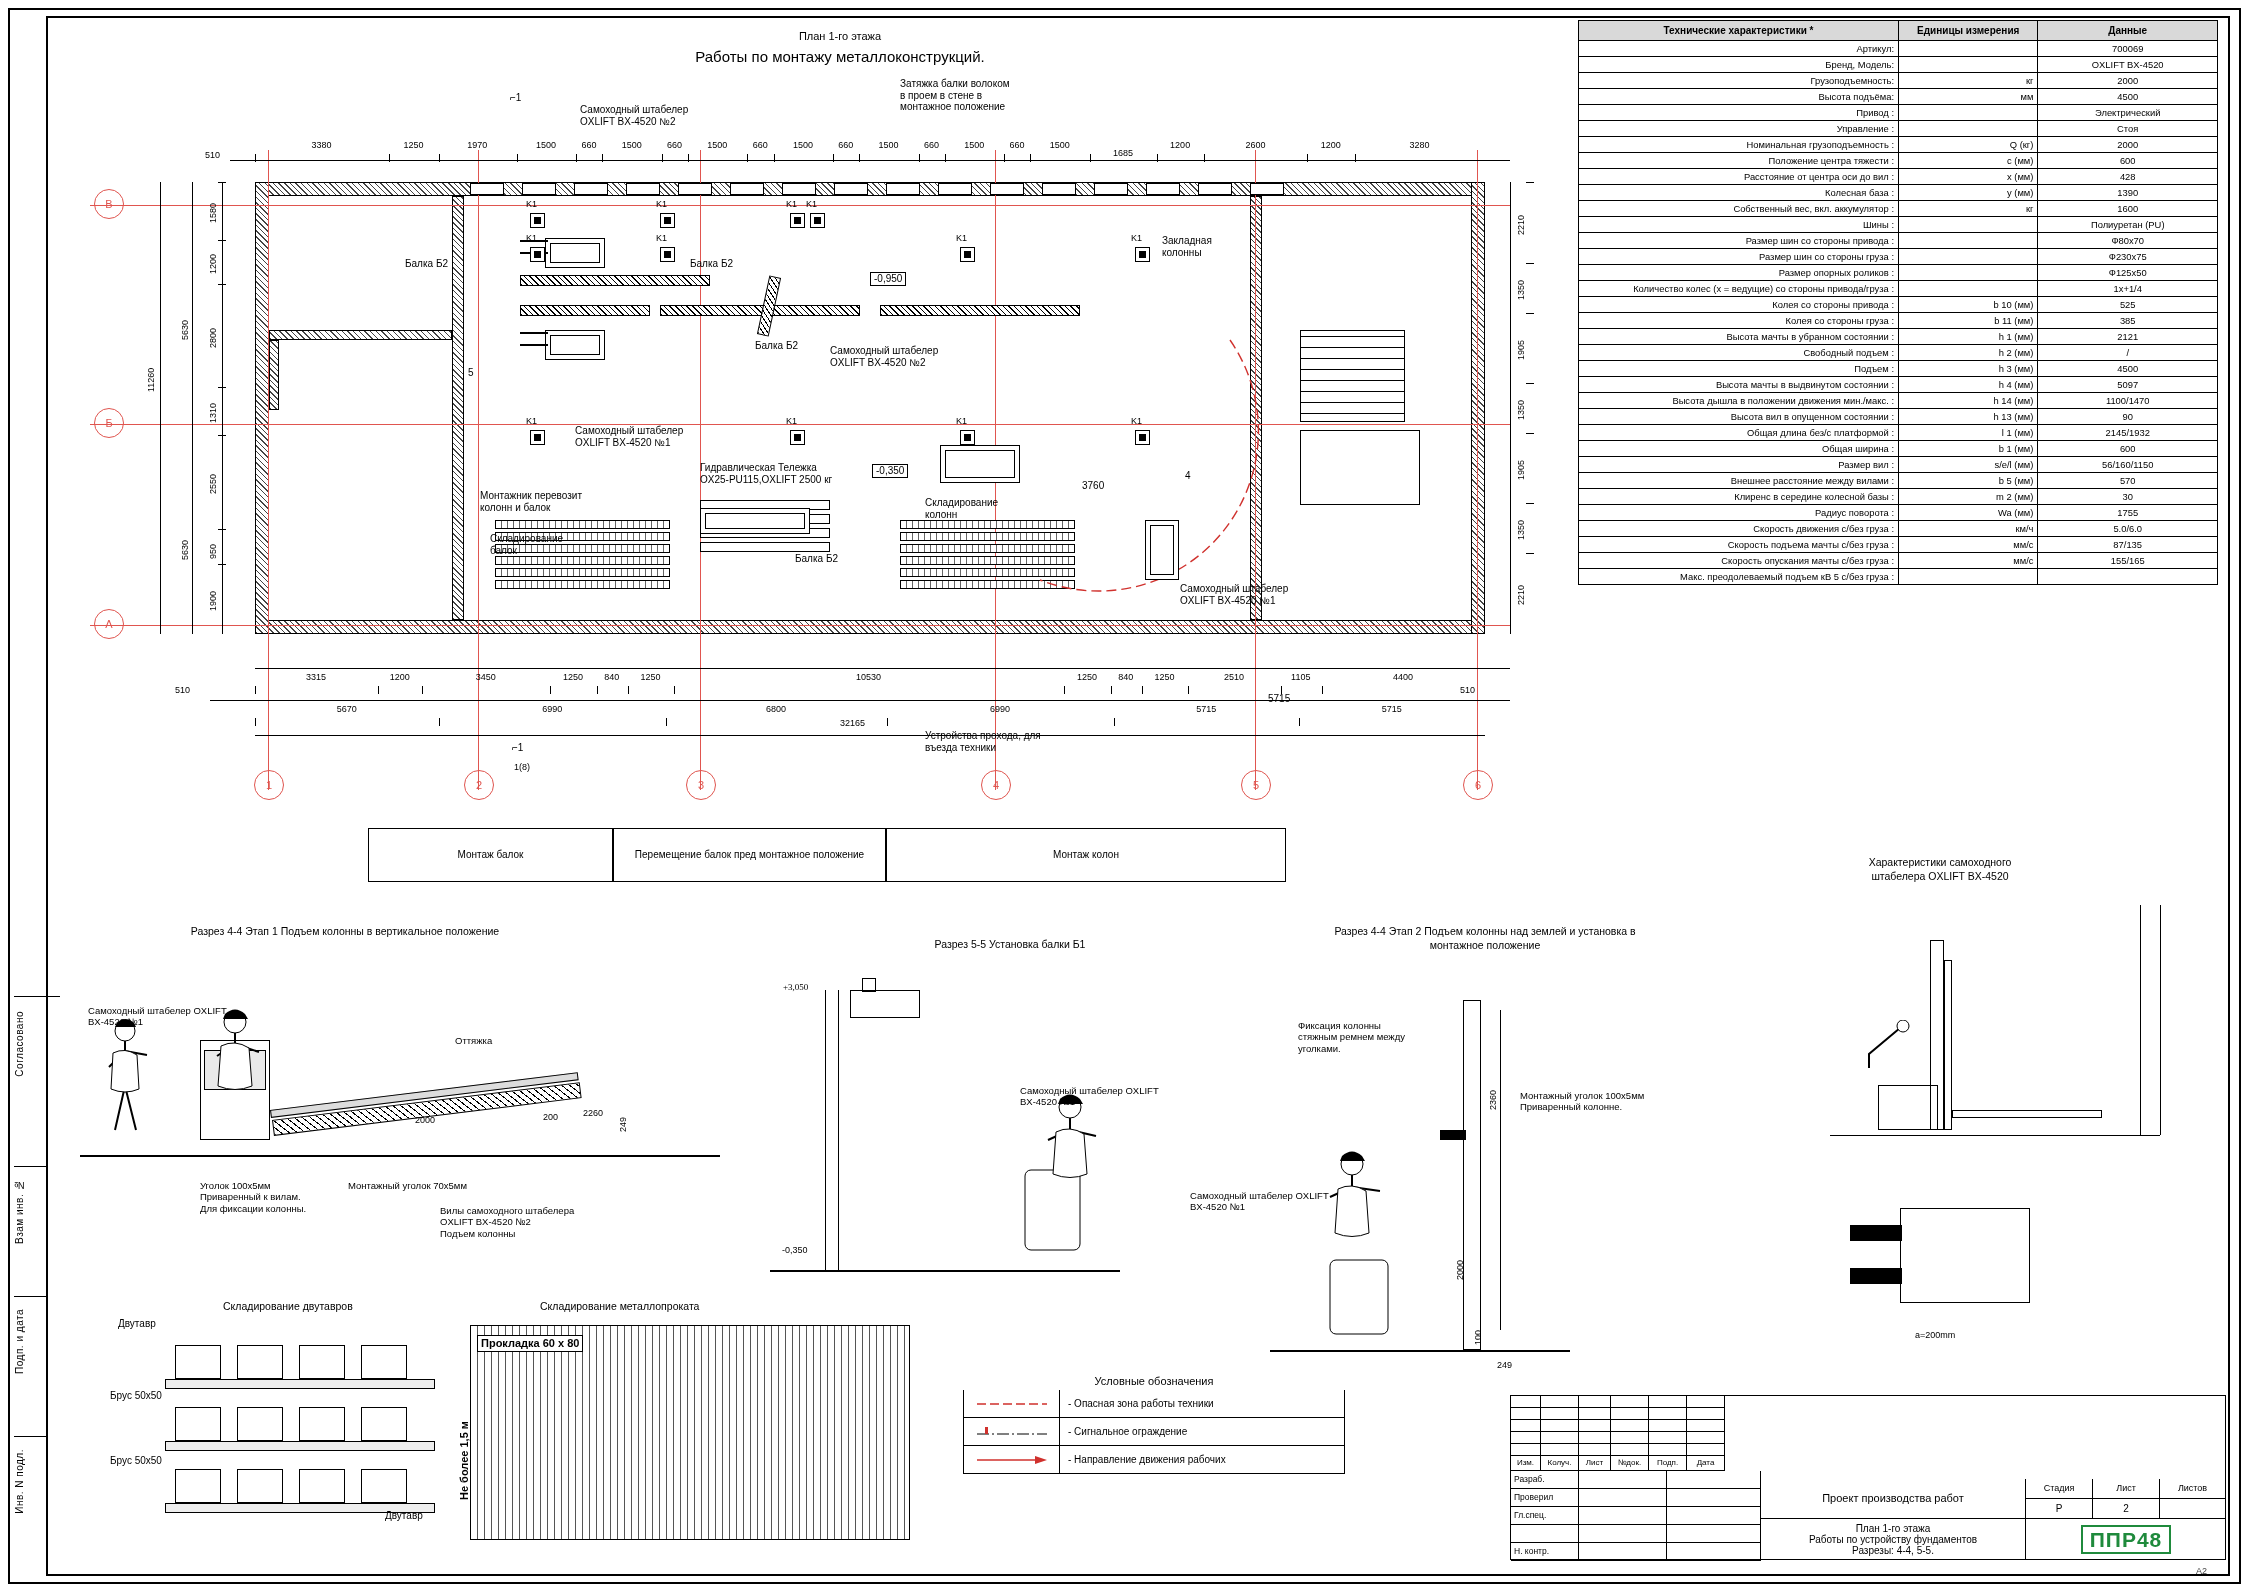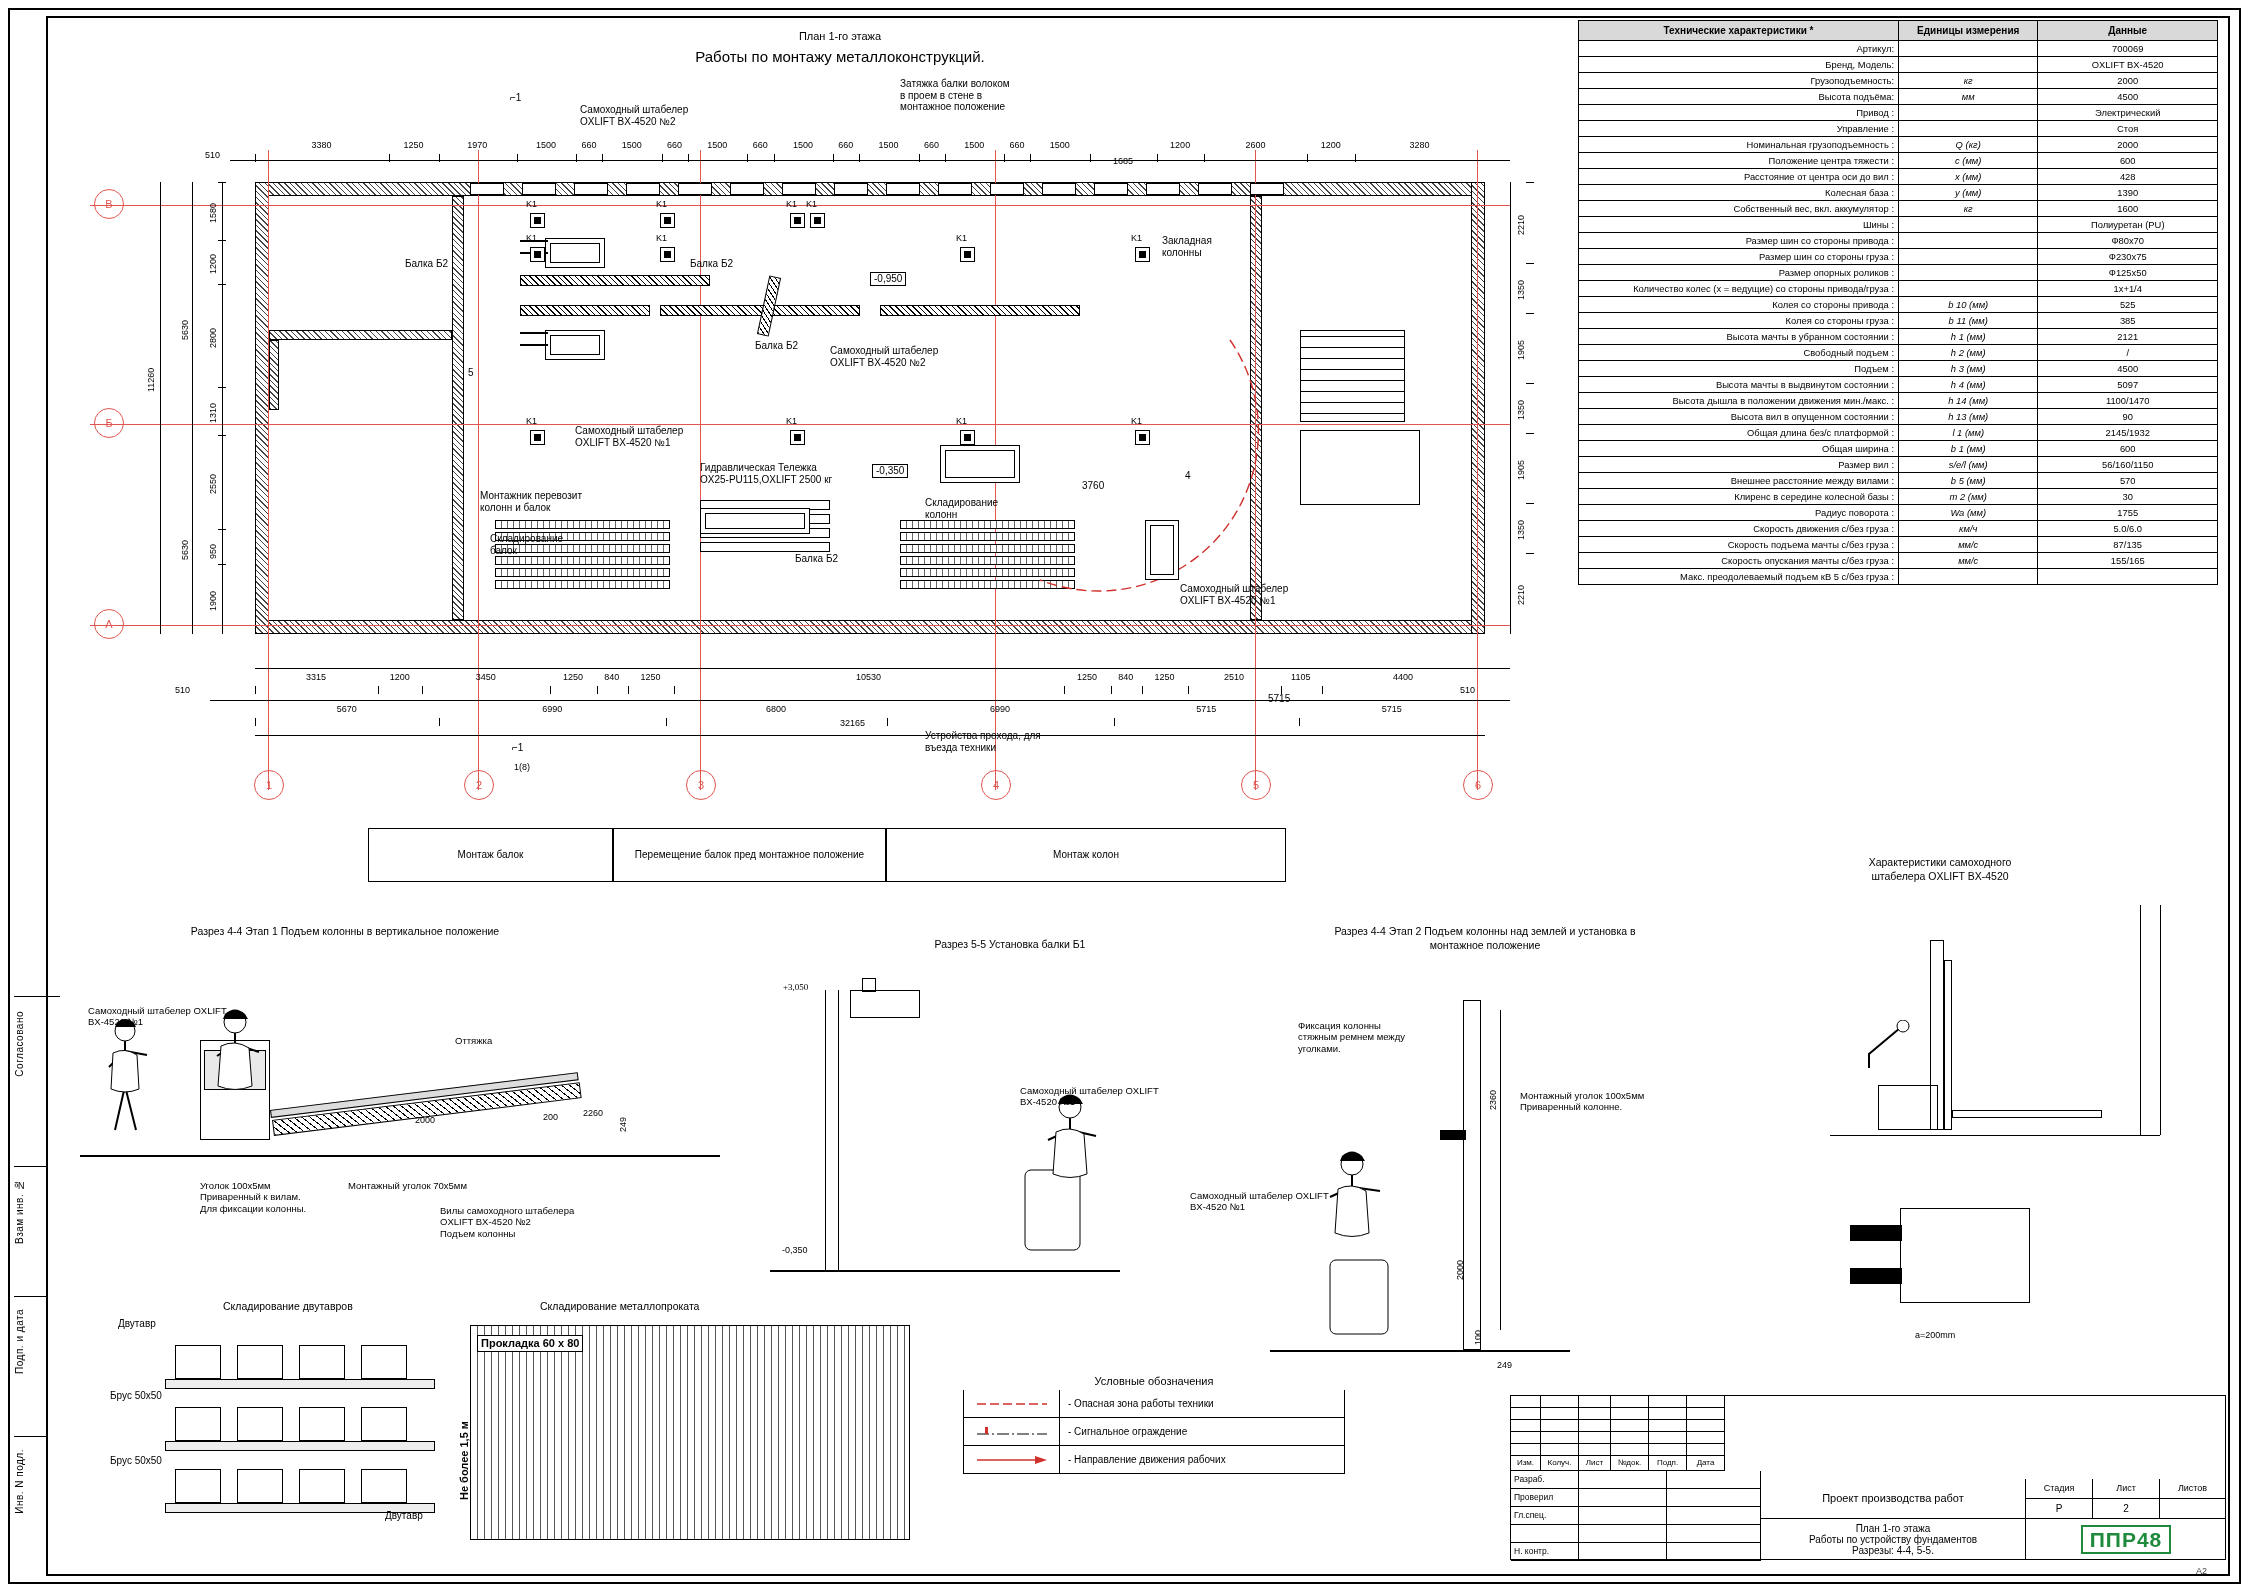--- a/index.html
+++ b/index.html
@@ -27,21 +27,21 @@
   .circ{position:absolute;border:1px solid #e0554f;border-radius:50%;
         color:#e0554f;font-size:11px;display:flex;align-items:center;justify-content:center;}
   .box{position:absolute;border:1px solid #000;box-sizing:border-box;}
   .wall{position:absolute;border:1px solid #000;background:repeating-linear-gradient(45deg,#444 0 1px,#fff 1px 4px);box-sizing:border-box;}
 
   
   #specs{position:absolute;left:1578px;top:20px;width:640px;border-collapse:collapse;font-size:9.4px;}
   #specs td,#specs th{border:1px solid #000;padding:1px 4px;height:13px;line-height:12px;}
   #specs thead th{background:#d9d9d9;text-align:center;font-weight:bold;font-size:10px;height:17px;}
   #specs td.n{text-align:right;width:310px;}
-  #specs td.u{text-align:center;width:130px;font-style:italic;}
+  #specs td.u{text-align:right;width:130px;}
   #specs td.v{text-align:center;width:170px;}
 
   
   .stagebox{position:absolute;border:1px solid #000;box-sizing:border-box;font-size:10px;
             display:flex;align-items:center;justify-content:center;text-align:center;line-height:1.25;}
 
   
   #legend{position:absolute;left:963px;top:1375px;width:382px;font-size:10px;}
   #legend .row{display:flex;align-items:center;border:1px solid #000;border-top:none;height:27px;}
   #legend .row:first-of-type{border-top:1px solid #000;}
@@ -324,21 +324,21 @@
         <div class="dim" style="left: 878.531px; top: 140px;">1500</div>
         <div class="ln vl" style="left: 859.197px; top: 154px; height: 8px;"></div>
         <div class="dim" style="left: 923.948px; top: 140px;">660</div>
         <div class="ln vl" style="left: 918.665px; top: 154px; height: 8px;"></div>
         <div class="dim" style="left: 964.165px; top: 140px;">1500</div>
         <div class="ln vl" style="left: 944.831px; top: 154px; height: 8px;"></div>
         <div class="dim" style="left: 1009.58px; top: 140px;">660</div>
         <div class="ln vl" style="left: 1004.3px; top: 154px; height: 8px;"></div>
         <div class="dim" style="left: 1049.8px; top: 140px;">1500</div>
         <div class="ln vl" style="left: 1030.46px; top: 154px; height: 8px;"></div>
-        <div class="dim" style="left: 1112.93px; top: 156px;">1685</div>
+        <div class="dim" style="left: 1112.93px; top: 148px;">1685</div>
         <div class="ln vl" style="left: 1089.93px; top: 154px; height: 8px;"></div>
         <div class="dim" style="left: 1170.12px; top: 140px;">1200</div>
         <div class="ln vl" style="left: 1156.74px; top: 154px; height: 8px;"></div>
         <div class="dim" style="left: 1245.45px; top: 140px;">2600</div>
         <div class="ln vl" style="left: 1204.31px; top: 154px; height: 8px;"></div>
         <div class="dim" style="left: 1320.78px; top: 140px;">1200</div>
         <div class="ln vl" style="left: 1307.39px; top: 154px; height: 8px;"></div>
         <div class="dim" style="left: 1409.58px; top: 140px;">3280</div>
         <div class="ln vl" style="left: 1354.96px; top: 154px; height: 8px;"></div>
       </div>

